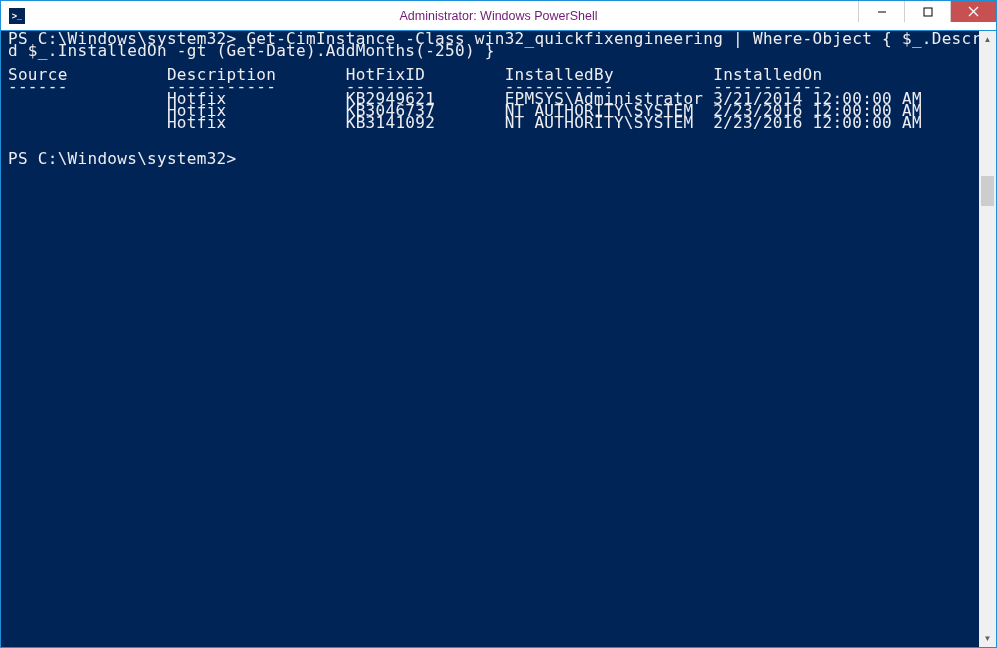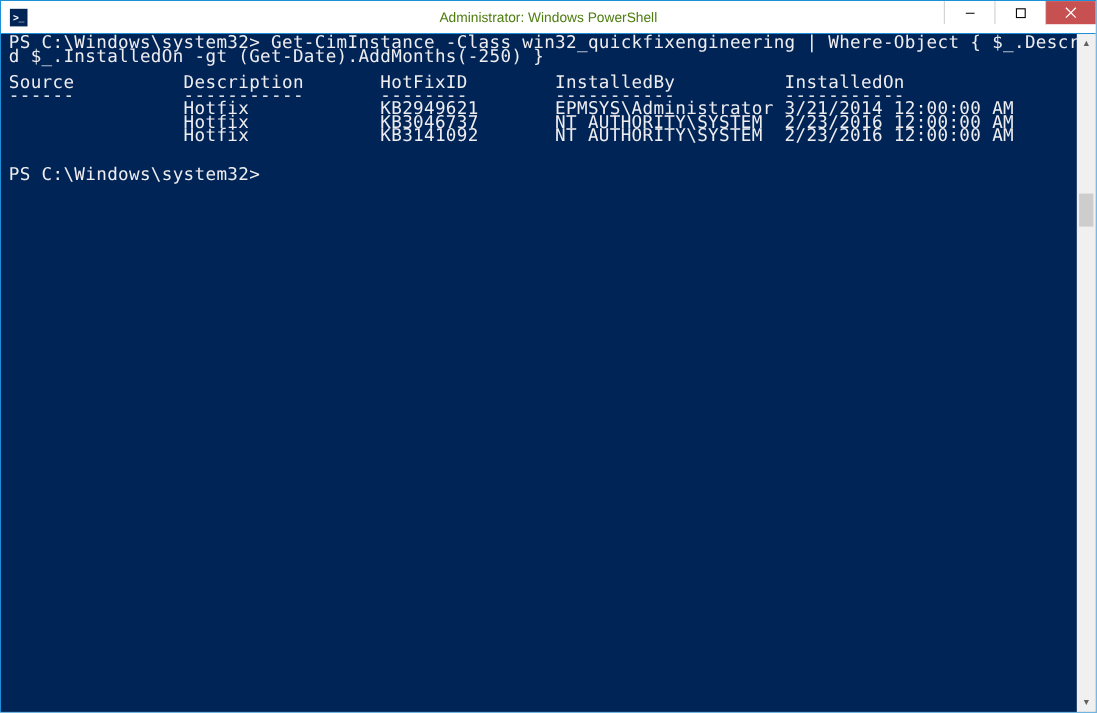--- a/index.html
+++ b/index.html
@@ -37,21 +37,21 @@
       display: flex;
       align-items: center;
       justify-content: center;
     }
     .titlebar-title {
       position: absolute;
       left: 0;
       right: 0;
       text-align: center;
       font-size: 12.5px;
-      color: #4d7c0f;
+      color: #701a75;
       pointer-events: none;
       line-height: 30px;
     }
     .window-controls {
       margin-left: auto;
       display: flex;
       height: 100%;
     }
     .win-btn {
       width: 46px;

